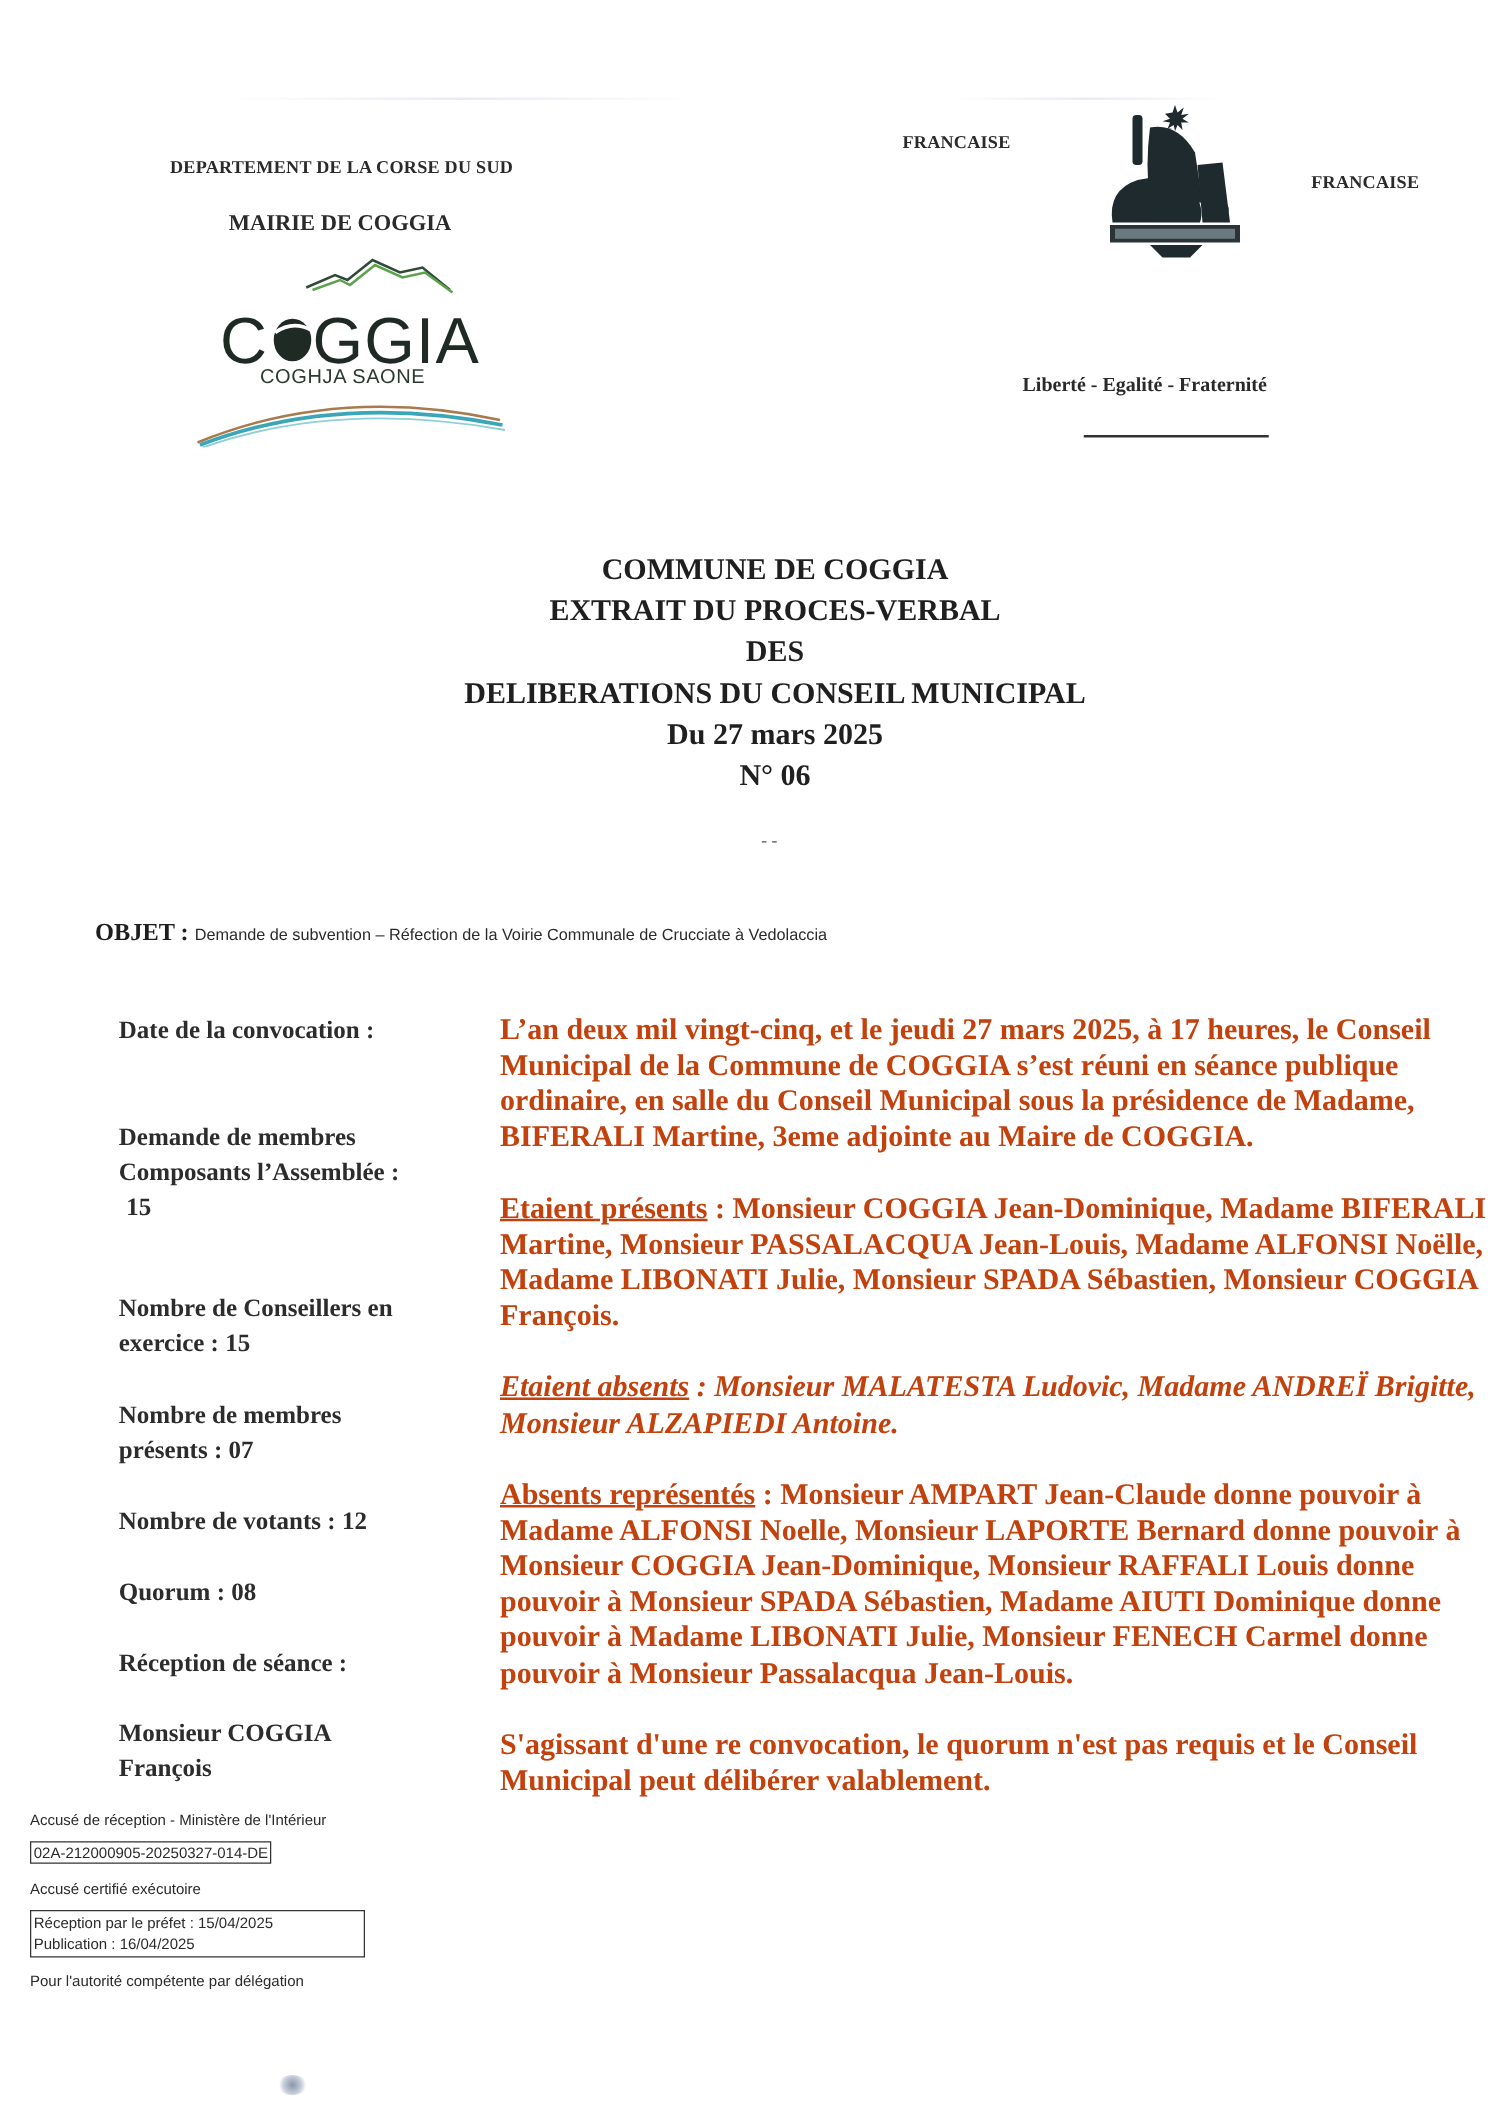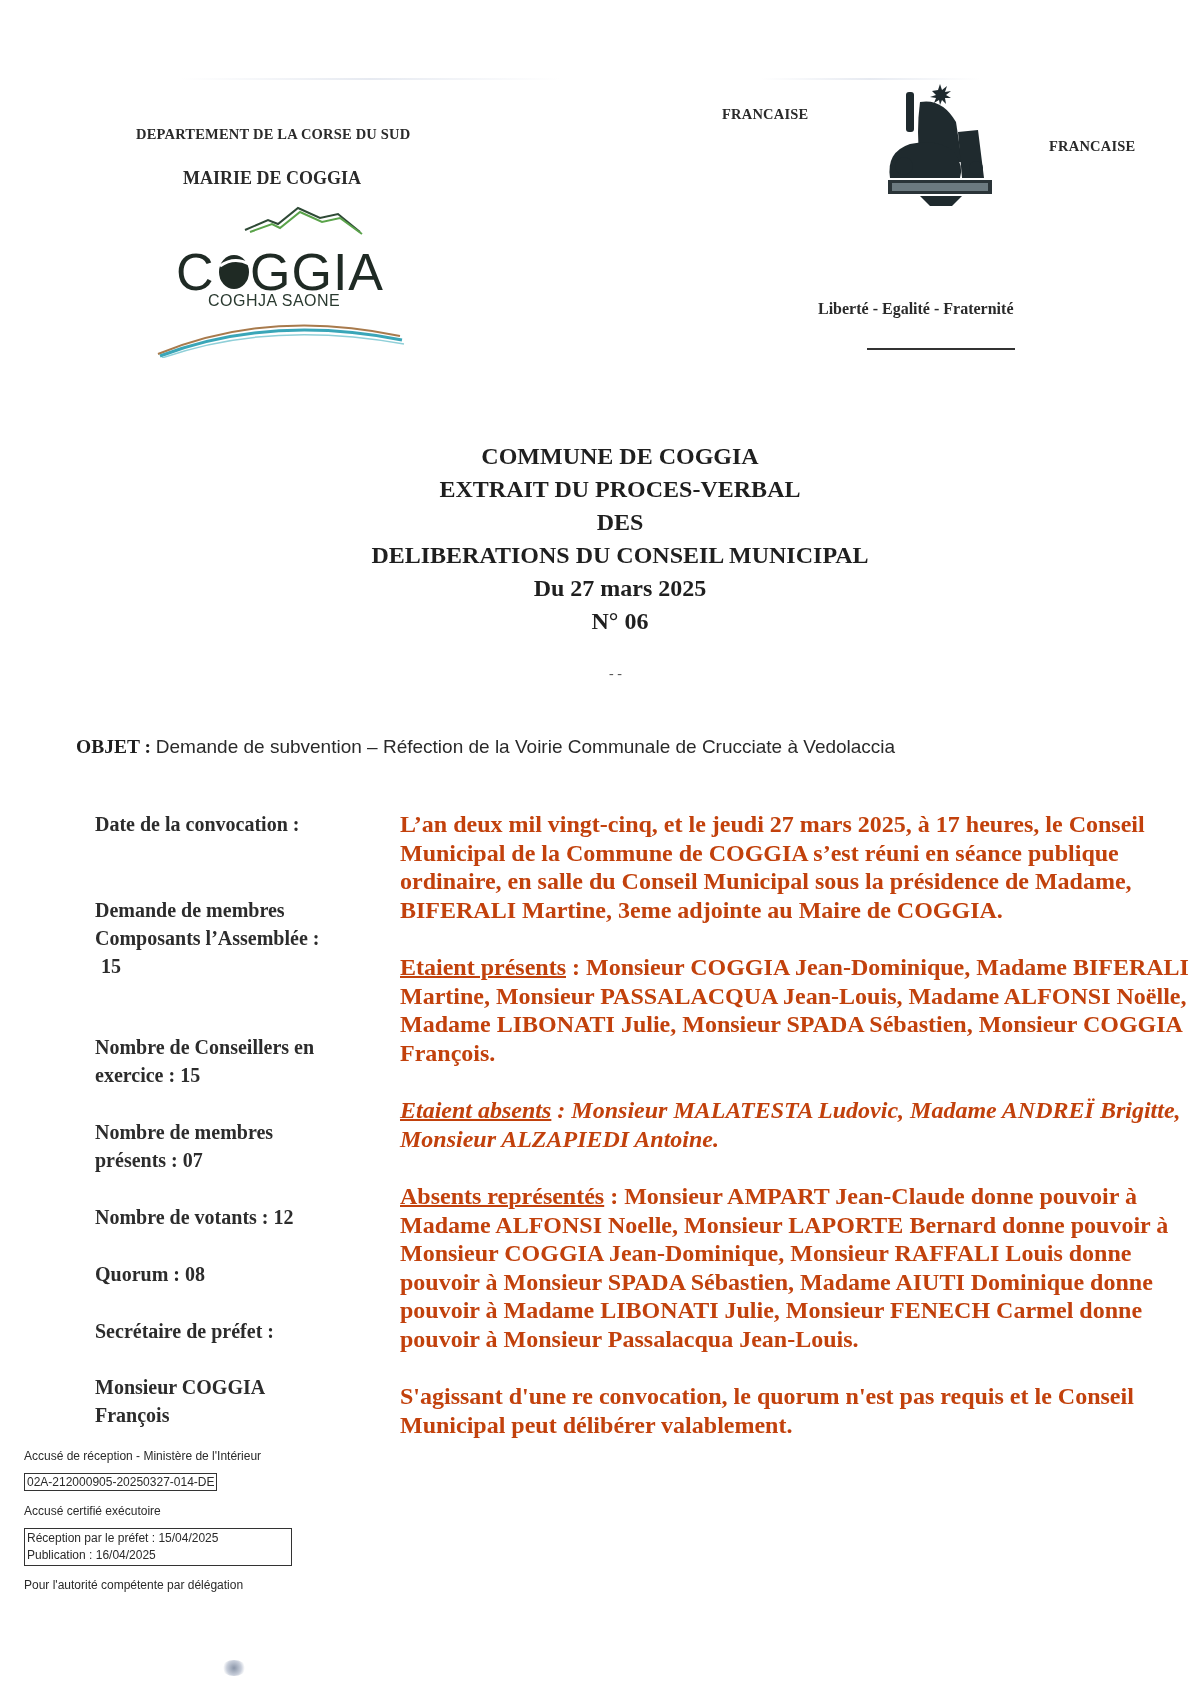--- a/index.html
+++ b/index.html
@@ -3,21 +3,21 @@
 <meta charset="utf-8">
 <style>
   html, body { margin:0; padding:0; background:#ffffff; }
   body { width:1200px; height:1696px; position:relative; overflow:hidden; color:#1e1e1e; font-family:"Liberation Serif", serif; }
   .abs { position:absolute; }
   .scanline { position:absolute; top:78px; height:2px; background:linear-gradient(90deg, rgba(230,230,235,0), rgba(220,225,235,0.7), rgba(230,230,235,0)); }
   .hdr-small { font-size:14.5px; font-weight:bold; letter-spacing:0.2px; color:#2a2a2a; }
   .title-block { left:0; width:1240px; top:440px; text-align:center; font-size:24px; font-weight:bold; line-height:33px; color:#1f1f1f; }
   .objet { left:76px; top:736px; font-size:19.5px; }
   .objet .lab { font-weight:bold; font-family:"Liberation Serif", serif; }
-  .objet .val { font-family:"Liberation Sans", sans-serif; font-size:19px; color:#2a2a2a; }
+  .objet .val { font-family:"Liberation Sans", sans-serif; font-size:13px; color:#2a2a2a; }
   .left-col { left:63px; width:300px; font-size:20px; font-weight:bold; line-height:28px; color:#2c2c2c;margin-left:32px; }
   .left-col p { margin:0; }
   .right-col { left:400px; width:790px; font-size:24px; font-weight:bold; line-height:28.5px; color:#c2410c; }
   .right-col p { margin:0; }
   .ul { text-decoration:underline; text-decoration-thickness:1.5px; }
   .stamp { left:24px; font-family:"Liberation Sans", sans-serif; font-size:12px; color:#2a2a2a; }
   .stamp-box { border:1.5px solid #333; padding:1px 2px; display:inline-block; }
 </style>
 </head>
 <body>
@@ -95,21 +95,21 @@
   <span>07</span>
 </div>
 <div class="abs left-col" style="top:1203px;">
   <span>Nombre de votants :</span>
   <span>12</span>
 </div>
 <div class="abs left-col" style="top:1260px;">
   <span>Quorum :</span>
   <span>08</span>
 </div>
-<div class="abs left-col" style="top:1317px;">Secrétaire de préfet :</div>
+<div class="abs left-col" style="top:1317px;">Réception de séance :</div>
 <div class="abs left-col" style="top:1373px;width:230px;">Monsieur COGGIA François</div>
 
 <div class="abs right-col" style="top:810px;">
   <p>L’an deux mil vingt-cinq, et le jeudi 27 mars 2025, à 17 heures, le Conseil Municipal de la Commune de COGGIA s’est réuni en séance publique ordinaire, en salle du Conseil Municipal sous la présidence de Madame, BIFERALI Martine, 3eme adjointe au Maire de COGGIA.</p>
 </div>
 <div class="abs right-col" style="top:953px;">
   <p><span class="ul">Etaient présents</span><span> : Monsieur COGGIA Jean-Dominique, Madame BIFERALI Martine, Monsieur PASSALACQUA Jean-Louis, Madame ALFONSI Noëlle, Madame LIBONATI Julie, Monsieur SPADA Sébastien, Monsieur COGGIA François.</span></p>
 </div>
 <div class="abs right-col" style="top:1096px;font-style:italic;">
   <p><span class="ul">Etaient absents</span><span> : Monsieur MALATESTA Ludovic,  Madame ANDREÏ Brigitte, Monsieur ALZAPIEDI Antoine.</span></p>

